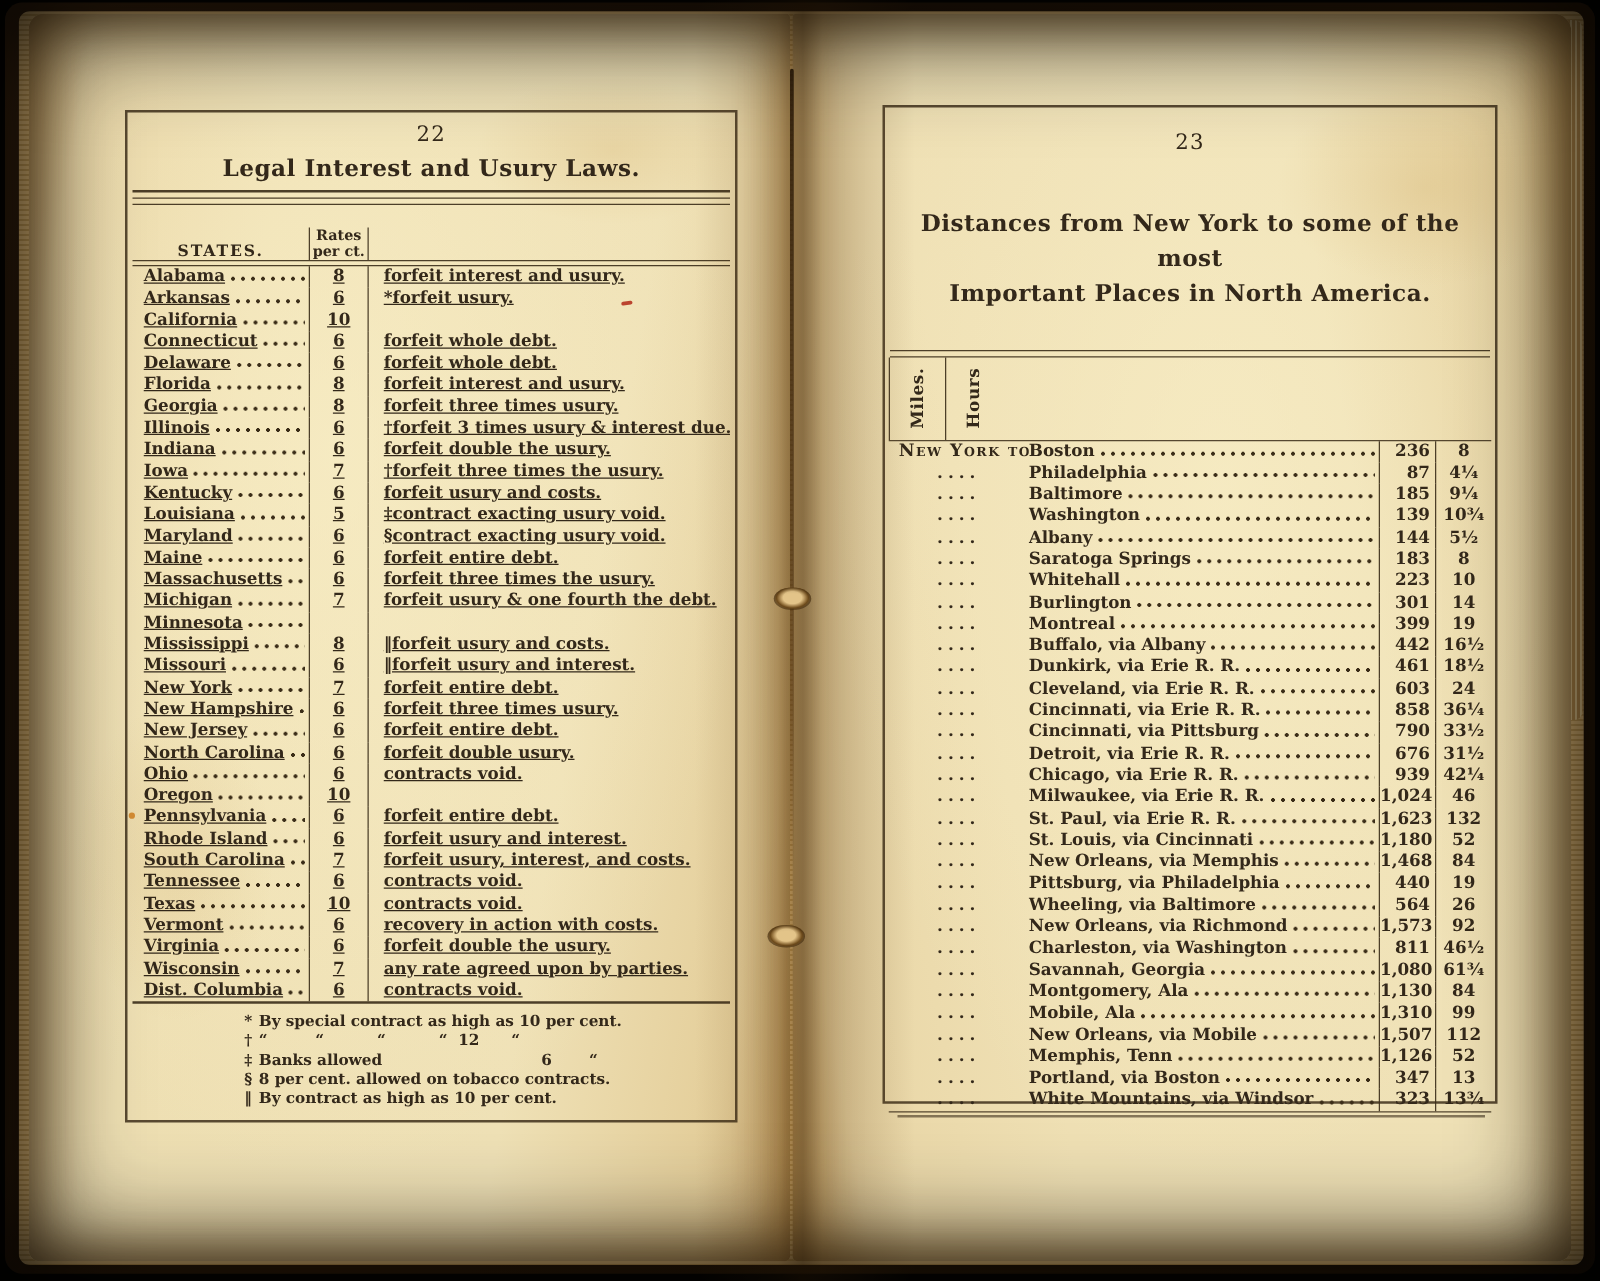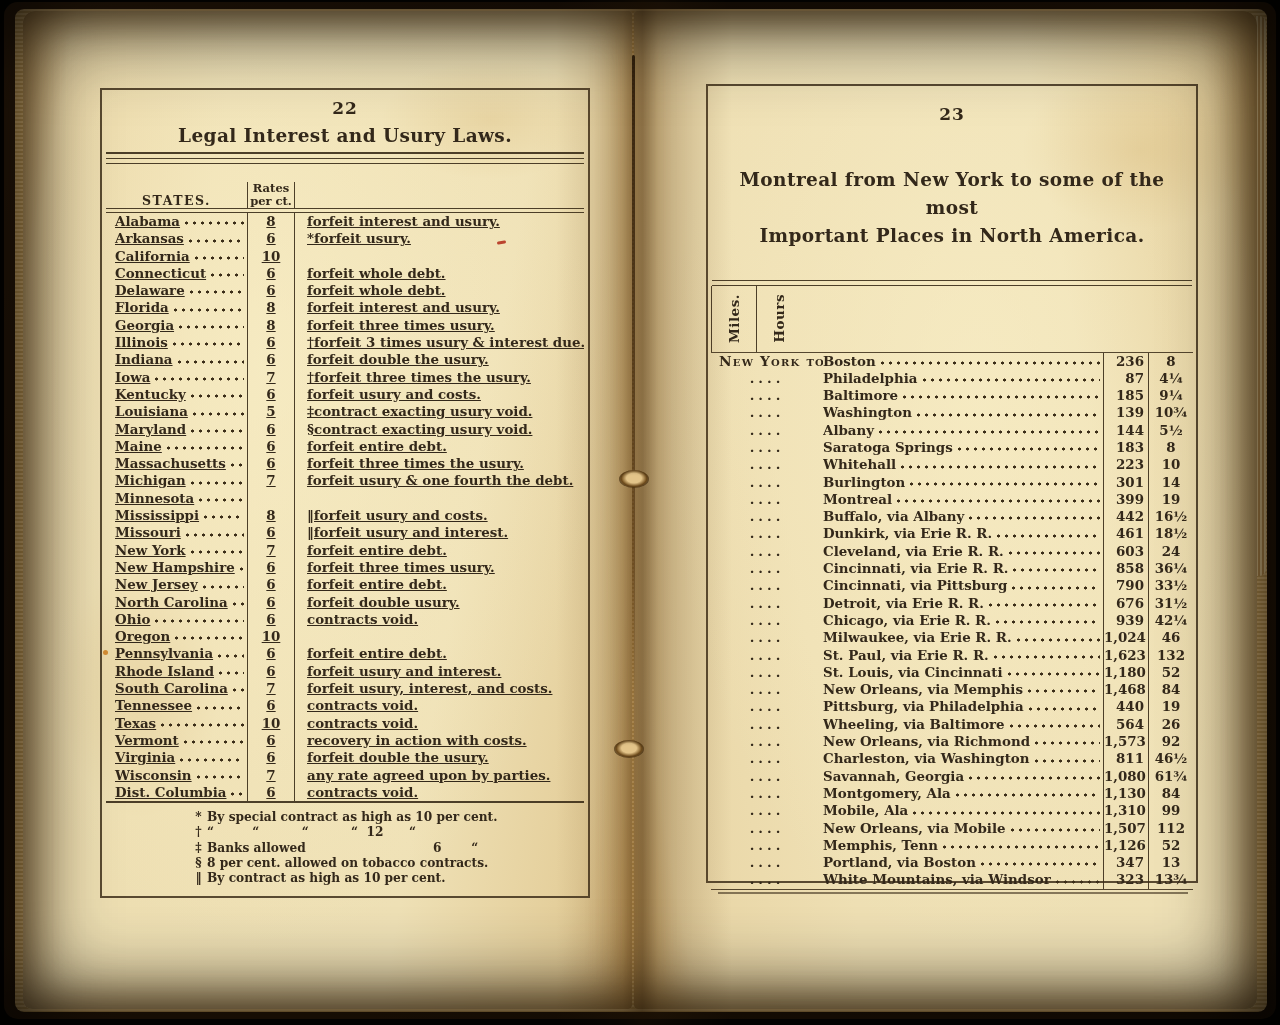--- a/index.html
+++ b/index.html
@@ -52,21 +52,21 @@
   .red-mark{position:absolute;left:497px;top:241px;width:9px;height:3px;border-radius:2px;
          background:rgba(178,40,22,.85);transform:rotate(-8deg);}
   .orange-dot{position:absolute;left:103px;top:650px;width:5px;height:5px;border-radius:50%;background:rgba(205,120,20,.8);}
 
   
   .frame{position:absolute;box-sizing:border-box;border:2px solid rgba(62,47,26,.85);}
   .frame-left{left:100px;top:88px;width:490px;height:810px;padding:0;}
   .frame-right{left:706px;top:84px;width:492px;height:799px;}
   .outer-line-r{position:absolute;left:718px;top:892px;width:470px;height:2px;background:rgba(62,47,26,.6);}
 
-  .pagenum{text-align:center;font-size:17px;font-weight:700;letter-spacing:1px;padding-top:8px;}
+  .pagenum{text-align:center;font-size:17px;font-weight:400;letter-spacing:1px;padding-top:8px;}
   .btitle{text-align:center;font-size:18.5px;font-weight:700;letter-spacing:.4px;}
   .ltitle{margin-top:7px;}
   .rtitle{margin-top:42px;line-height:28px;padding:0 26px;}
   .rule{border-top:2px solid rgba(58,44,24,.9);margin:0 4px;}
   .rule-thin{border-top:1.6px solid rgba(58,44,24,.85);margin:0 4px;}
   .dbl{height:3.5px;border-top:1.7px solid rgba(58,44,24,.9);border-bottom:1.7px solid rgba(58,44,24,.9);margin:0 4px;} .gap4{height:4px;} .gap6{height:6px;}
 
   
   .u-head{display:flex;align-items:flex-end;height:44px;margin:0 4px;}
   .u-h1{width:141px;display:flex;align-items:center;justify-content:center;
@@ -473,21 +473,21 @@
         <div class="fn-row">
           <span class="fn-sym">‖</span>
           <span class="fn-text">By contract as high as 10 per cent.</span>
         </div>
       </div>
   </div>
 
   <div class="frame frame-right">
     <div class="pagenum" style="padding-top:18px;">23</div>
     <div class="btitle rtitle">
-      <div>Montreal from New York to some of the most</div>
+      <div>Distances from New York to some of the most</div>
       <div>Important Places in North America.</div>
     </div>
     <div style="height:30px;"></div>
     <div class="dbl"></div>
 
     <div class="d-head">
       <div class="d-hmiles">
         <span class="vlabel">Miles.</span>
       </div>
       <div class="d-hhours">

